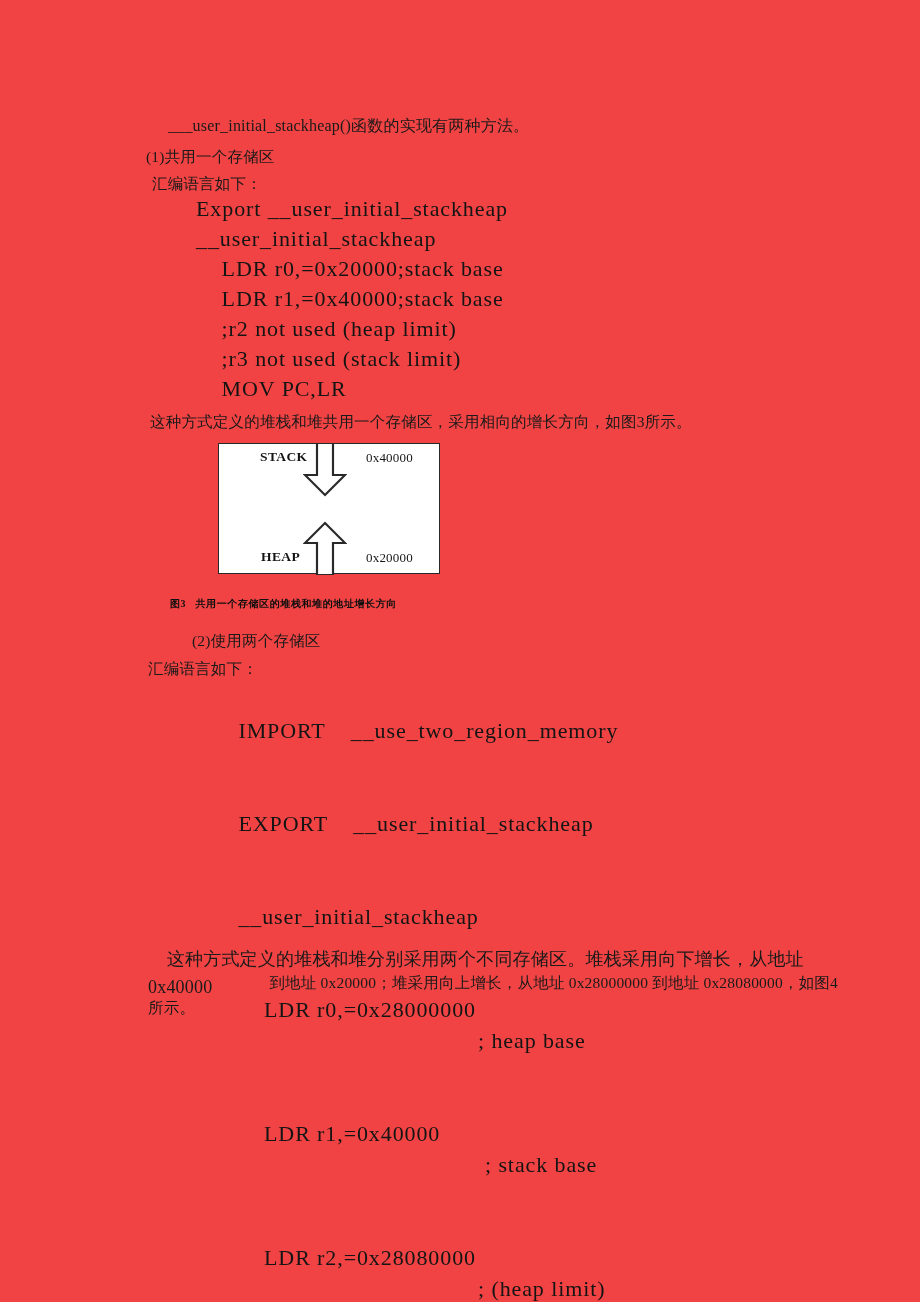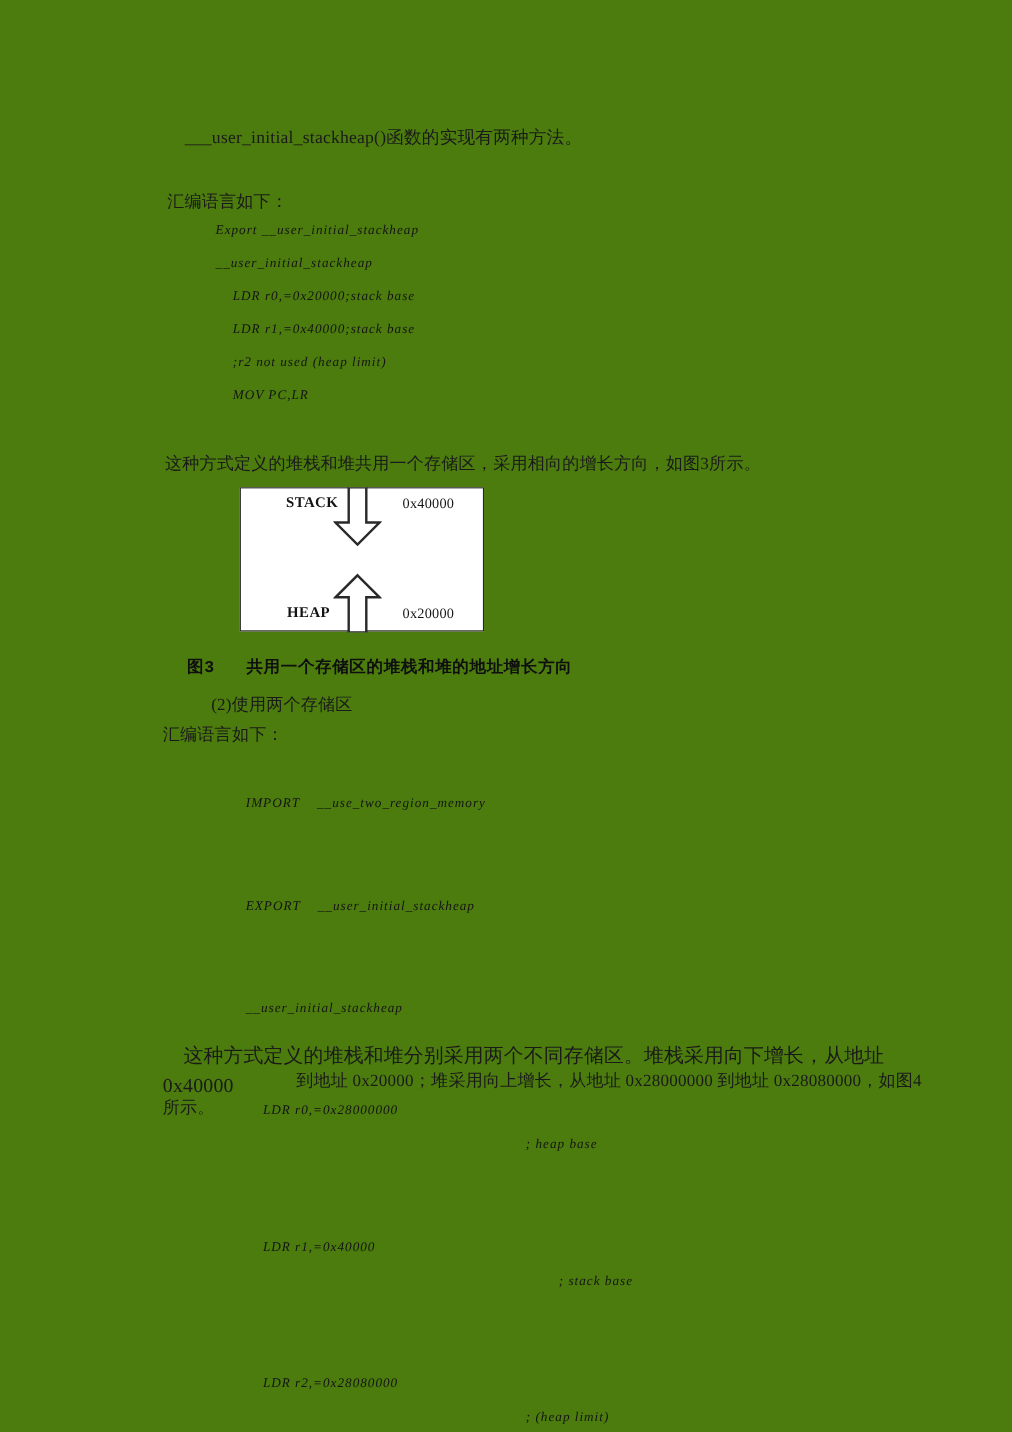--- a/index.html
+++ b/index.html
@@ -12,21 +12,21 @@
     width: 920px;
     height: 1302px;
     position: relative;
     font-family: "Liberation Serif", "DejaVu Serif", serif;
     color: #1a1a1a;
     overflow: hidden;
   }
   .page {
     position: absolute;
     inset: 0;
-    background: #4d7c0f;
+    background: #ef4444;
   }
 
   
   .para {
     position: absolute;
     font-family: "Liberation Serif", "DejaVu Serif", serif;
     color: #1c1c1c;
     white-space: pre-wrap;
   }
 
@@ -42,22 +42,21 @@
     font-family: "Liberation Serif", "DejaVu Serif", serif;
     color: #161616;
   }
   .code-line {
     white-space: pre;
     font-size: 17.5px;
     line-height: 30px;
     letter-spacing: 0.9px;
   }
   .code-line.big {
-    font-size: 12px;
-    font-style: italic;
+    font-size: 22px;
   }
   .cmt {
     letter-spacing: 0.9px;
   }
 
   
   .figure {
     position: absolute;
   }
   .fig-box {
@@ -82,49 +81,51 @@
     font-size: 13px;
     letter-spacing: 0.2px;
     color: #161616;
     white-space: pre;
   }
   .arrow-svg {
     position: absolute;
   }
   .fig-caption {
     position: absolute;
-    font-family: Liberation Mono, monospace;
-    font-size: 15px;
+    font-family: Liberation Serif, serif;
+    font-size: 10px;
     font-weight: 700;
     letter-spacing: 0.6px;
     color: #111111;
     white-space: pre;
   }
 
   
   .scanish {
     filter: contrast(1.02);
   }
 </style>
 </head>
 <body>
 
 <div class="page scanish">
 
   <div class="para body-cn" style="left:168px; top:114px; width:640px; font-size:16px;">___user_initial_stackheap()函数的实现有两种方法。</div>
 
+  <div class="para body-cn" style="left:146px; top:145px; width:500px; font-size:15.5px;">(1)共用一个存储区</div>
 
   <div class="para body-cn" style="left:152px; top:172px; width:400px; font-size:15.5px;">汇编语言如下：</div>
 
   <div class="code-block" style="left:196px; top:194px; width:520px;">
     <div class="code-line big">Export __user_initial_stackheap</div>
     <div class="code-line big">__user_initial_stackheap</div>
     <div class="code-line big">    LDR r0,=0x20000;stack base</div>
     <div class="code-line big">    LDR r1,=0x40000;stack base</div>
     <div class="code-line big">    ;r2 not used (heap limit)</div>
+    <div class="code-line big">    ;r3 not used (stack limit)</div>
     <div class="code-line big">    MOV PC,LR</div>
   </div>
 
   <div class="para body-cn" style="left:150px; top:410px; width:700px; font-size:15.5px;">这种方式定义的堆栈和堆共用一个存储区，采用相向的增长方向，如图3所示。</div>
 
   <div class="figure" style="left:0; top:0;">
 
     <div class="fig-box" style="left:218px; top:443px; width:222px; height:131px;"></div>
 
     <div class="fig-label" style="left:232px; top:449px;">STACK</div>
@@ -159,21 +160,21 @@
     <div class="code-line big" style="line-height:31px;">
       <span>__user_initial_stackheap</span>
     </div>
 
     <div class="code-line big" style="line-height:31px; position:relative;">
       <span>    LDR r0,=0x28000000</span>
       <span class="cmt" style="position:absolute; left:278px;">; heap base</span>
     </div>
     <div class="code-line big" style="line-height:31px; position:relative;">
       <span>    LDR r1,=0x40000</span>
-      <span class="cmt" style="position:absolute; left:285px;margin-left:23px;">; stack base</span>
+      <span class="cmt" style="position:absolute; left:285px;">; stack base</span>
     </div>
     <div class="code-line big" style="line-height:31px; position:relative;">
       <span>    LDR r2,=0x28080000</span>
       <span class="cmt" style="position:absolute; left:278px;">; (heap limit)</span>
     </div>
 
   </div>
 
   <div class="para body-cn" style="left:148px; top:946px; width:690px; font-size:18px;">    这种方式定义的堆栈和堆分别采用两个不同存储区。堆栈采用向下增长，从地址 0x40000</div>
   <div class="para body-cn" style="left:148px; top:971px; width:690px; font-size:15.5px;text-align:right;">到地址 0x20000；堆采用向上增长，从地址 0x28000000 到地址 0x28080000，如图4</div>

